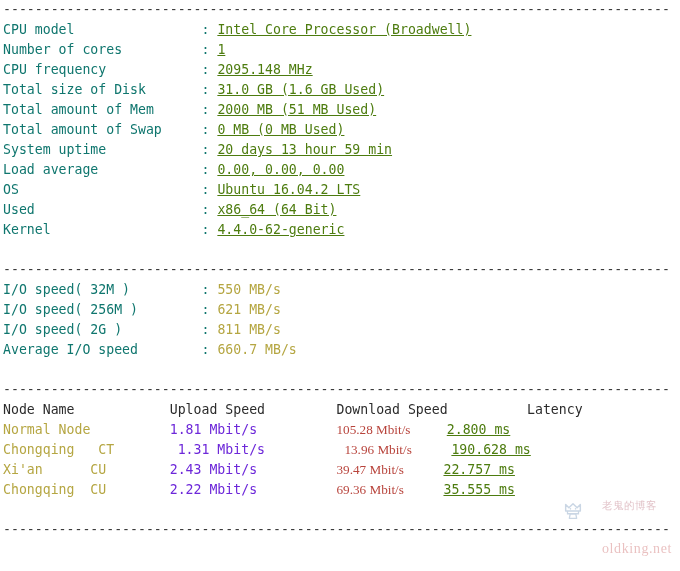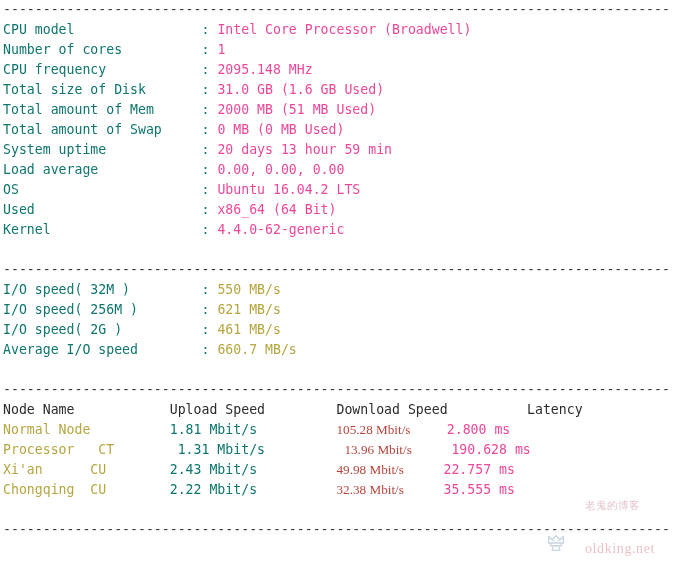--- a/index.html
+++ b/index.html
@@ -32,32 +32,32 @@
   }
   .sep {
     height: 20px;
     white-space: pre;
     padding-left: 3px;
     color: #3c3c3c;
     overflow: hidden;
   }
   .blank { height: 20px; }
   .label { color: #0f766e; }
-  .v-cyan   { color: #ec4899; }
+  .v-cyan   { color: #4d7c0f; text-decoration: underline; }
   .v-olive  { color: #b5a642; }
-  .v-green  { color: #0f766e; }
+  .v-green  { color: #6d28d9; }
   .v-red    { color: #b8443c; font-family: Liberation Serif, serif; }
   .hdr      { color: #2b2b2b; }
 
   .watermark {
     position: absolute;
-    right: 25px;
+    right: 8px;
     bottom: 17px;
     display: flex;
-    align-items: flex-end;
+    align-items: flex-start;
     gap: 18px;
     opacity: 0.55;
     pointer-events: none;
   }
   .wm-logo {
     width: 22px;
     height: 22px;
     flex: 0 0 auto;
   }
   .wm-texts {
@@ -99,33 +99,33 @@
     <div class="line"><span class="label">Used                     : </span><span class="v-cyan">x86_64 (64 Bit)</span></div>
     <div class="line"><span class="label">Kernel                   : </span><span class="v-cyan">4.4.0-62-generic</span></div>
   </div>
 
   <div class="blank"></div>
   <div class="sep">------------------------------------------------------------------------------------</div>
 
   <div>
     <div class="line"><span class="label">I/O speed( 32M )         : </span><span class="v-olive">550 MB/s</span></div>
     <div class="line"><span class="label">I/O speed( 256M )        : </span><span class="v-olive">621 MB/s</span></div>
-    <div class="line"><span class="label">I/O speed( 2G )          : </span><span class="v-olive">461 MB/s</span></div>
+    <div class="line"><span class="label">I/O speed( 2G )          : </span><span class="v-olive">811 MB/s</span></div>
     <div class="line"><span class="label">Average I/O speed        : </span><span class="v-olive">660.7 MB/s</span></div>
   </div>
 
   <div class="blank"></div>
   <div class="sep">------------------------------------------------------------------------------------</div>
 
   <div>
     <div class="line"><span class="hdr">Node Name            Upload Speed         Download Speed          Latency</span></div>
     <div class="line"><span class="v-olive">Normal Node          </span><span class="v-green">1.81 Mbit/s          </span><span class="v-red">105.28 Mbit/s           </span><span class="v-cyan">2.800 ms</span></div>
-    <div class="line"><span class="v-olive">Processor   CT        </span><span class="v-green">1.31 Mbit/s          </span><span class="v-red">13.96 Mbit/s            </span><span class="v-cyan">190.628 ms</span></div>
-    <div class="line"><span class="v-olive">Xi'an      CU        </span><span class="v-green">2.43 Mbit/s          </span><span class="v-red">49.98 Mbit/s            </span><span class="v-cyan">22.757 ms</span></div>
-    <div class="line"><span class="v-olive">Chongqing  CU        </span><span class="v-green">2.22 Mbit/s          </span><span class="v-red">32.38 Mbit/s            </span><span class="v-cyan">35.555 ms</span></div>
+    <div class="line"><span class="v-olive">Chongqing   CT        </span><span class="v-green">1.31 Mbit/s          </span><span class="v-red">13.96 Mbit/s            </span><span class="v-cyan">190.628 ms</span></div>
+    <div class="line"><span class="v-olive">Xi'an      CU        </span><span class="v-green">2.43 Mbit/s          </span><span class="v-red">39.47 Mbit/s            </span><span class="v-cyan">22.757 ms</span></div>
+    <div class="line"><span class="v-olive">Chongqing  CU        </span><span class="v-green">2.22 Mbit/s          </span><span class="v-red">69.36 Mbit/s            </span><span class="v-cyan">35.555 ms</span></div>
   </div>
 
   <div class="blank"></div>
   <div class="sep">------------------------------------------------------------------------------------</div>
 
   <div class="watermark">
     <span class="wm-logo">
       <svg viewBox="0 0 24 24" width="22" height="22" aria-hidden="true">
         <path d="M4 5 L4 12 L20 12 L20 5 L16.5 8.5 L12 4 L7.5 8.5 Z" fill="none" stroke="#9fb6cf" stroke-width="1.6" stroke-linejoin="round"></path>
         <path d="M6 12 L6 15 L18 15 L18 12" fill="none" stroke="#9fb6cf" stroke-width="1.4"></path>

